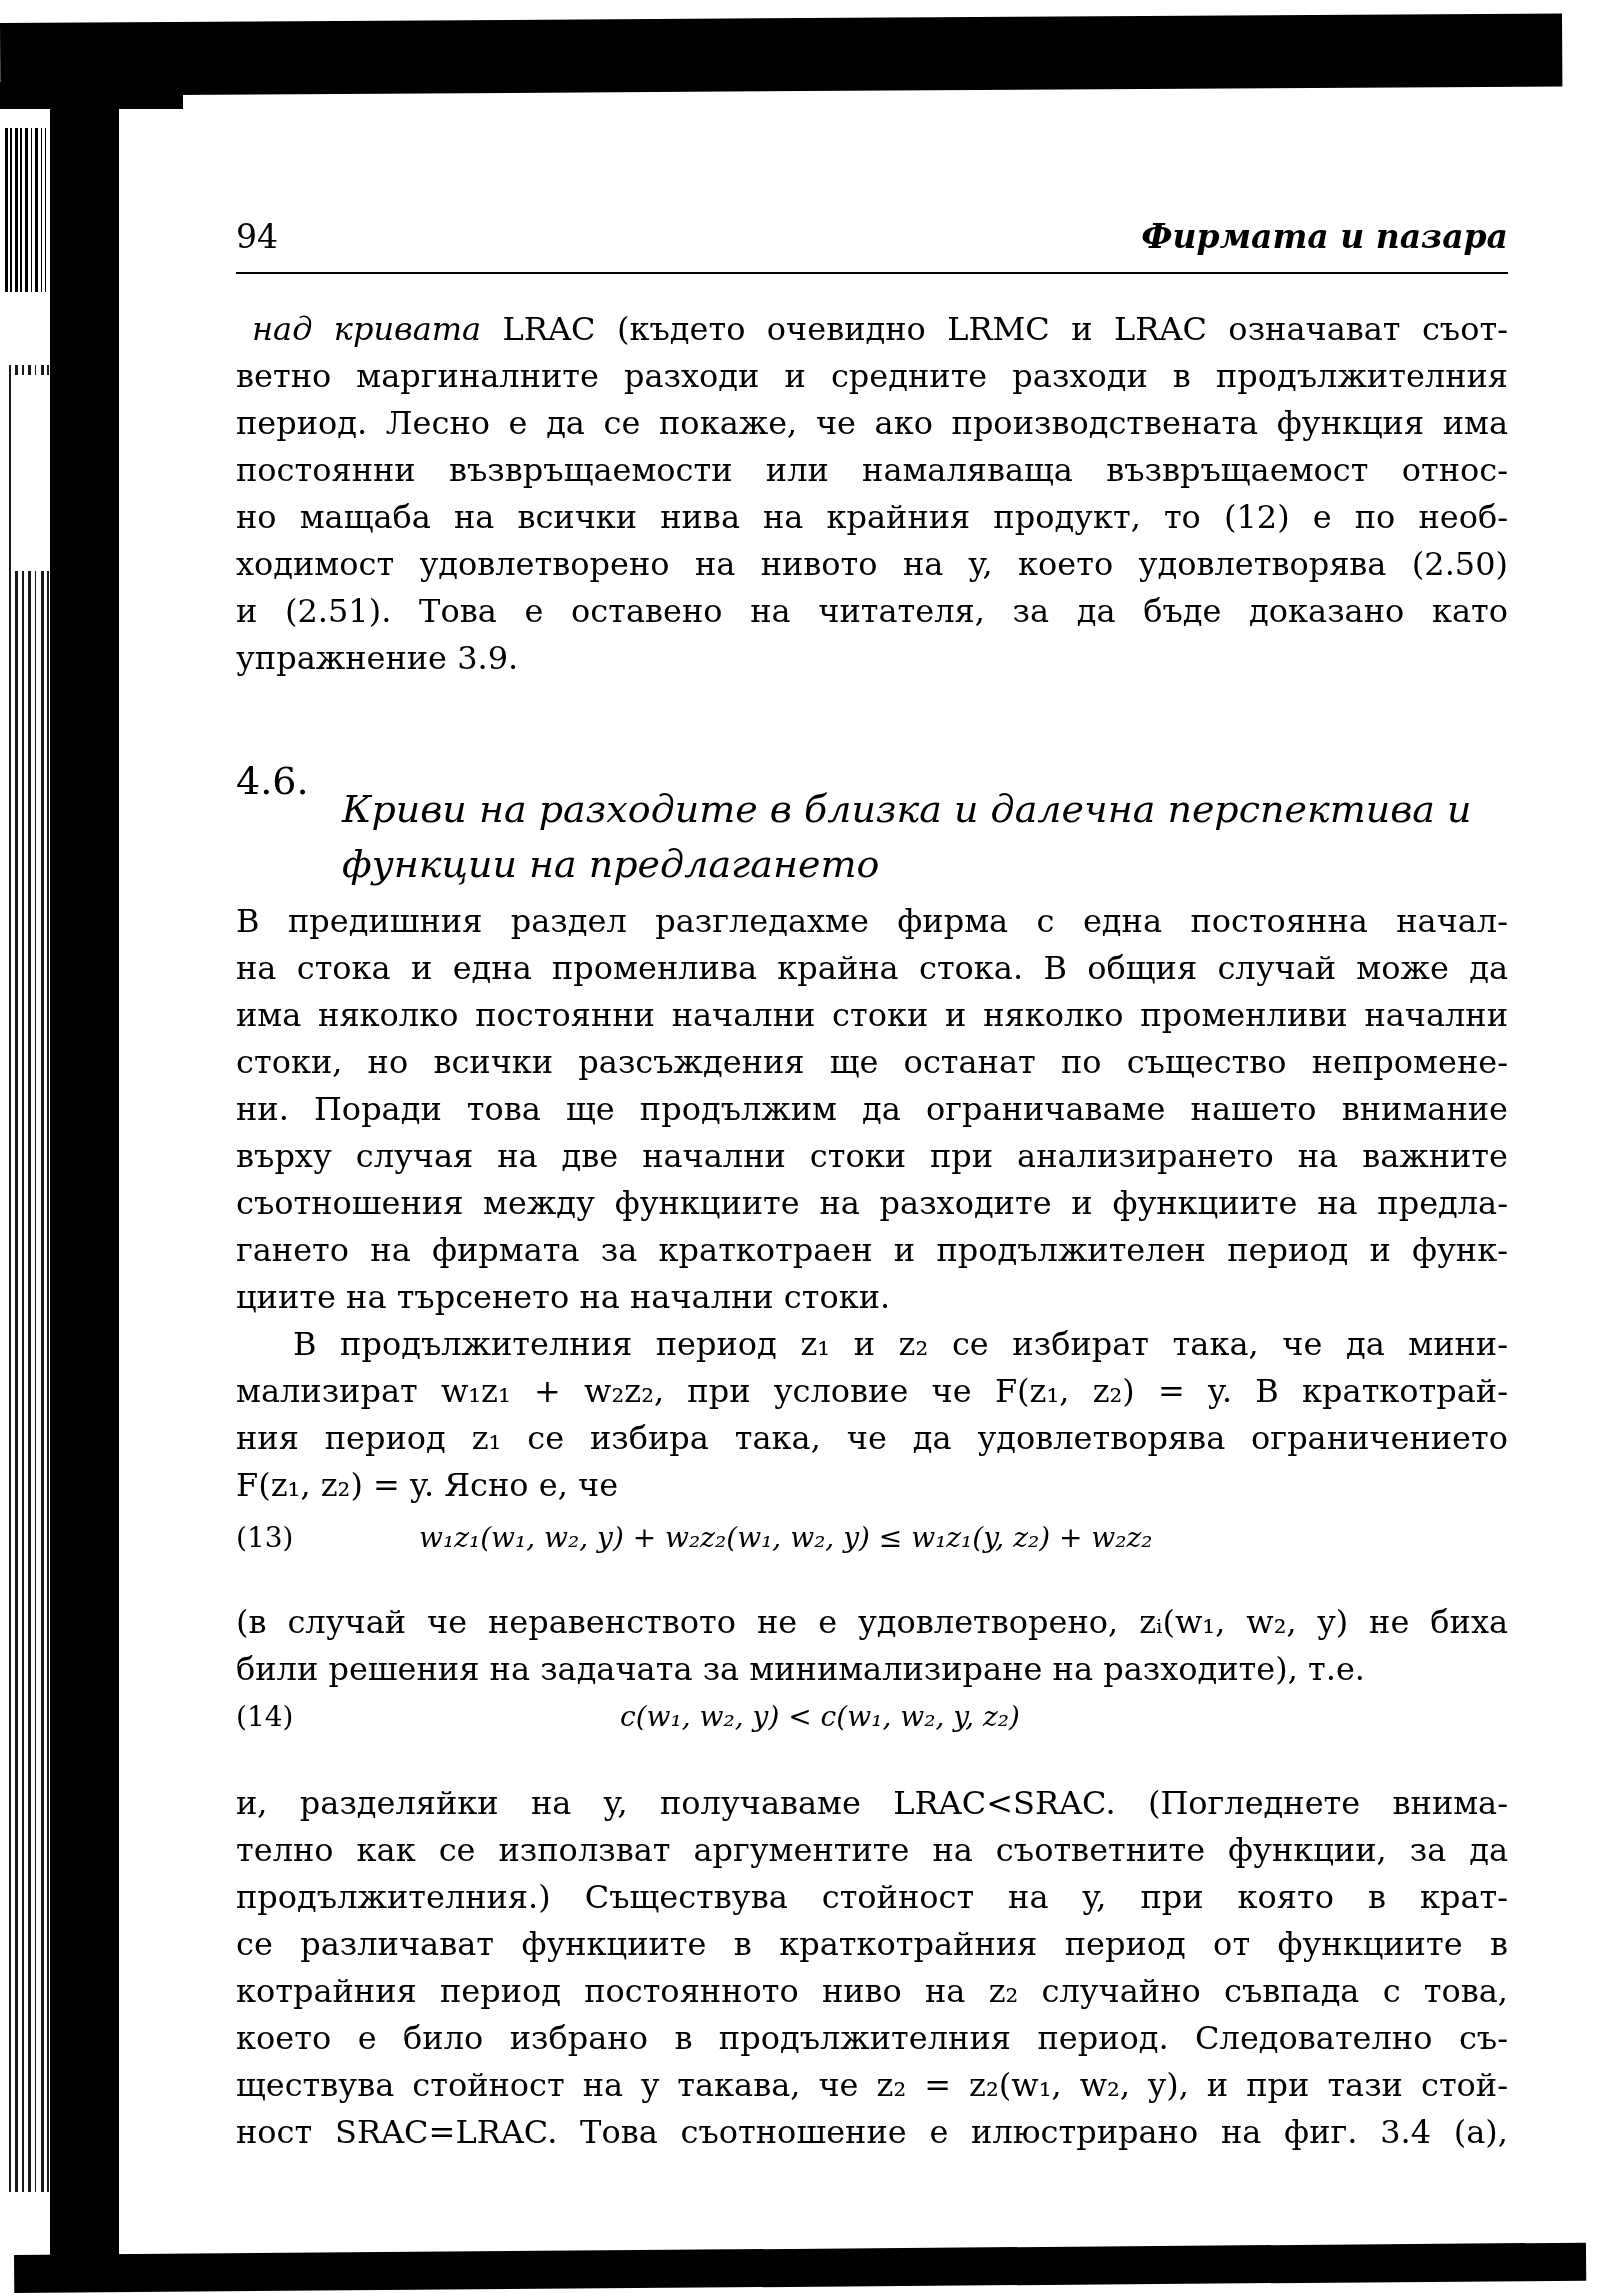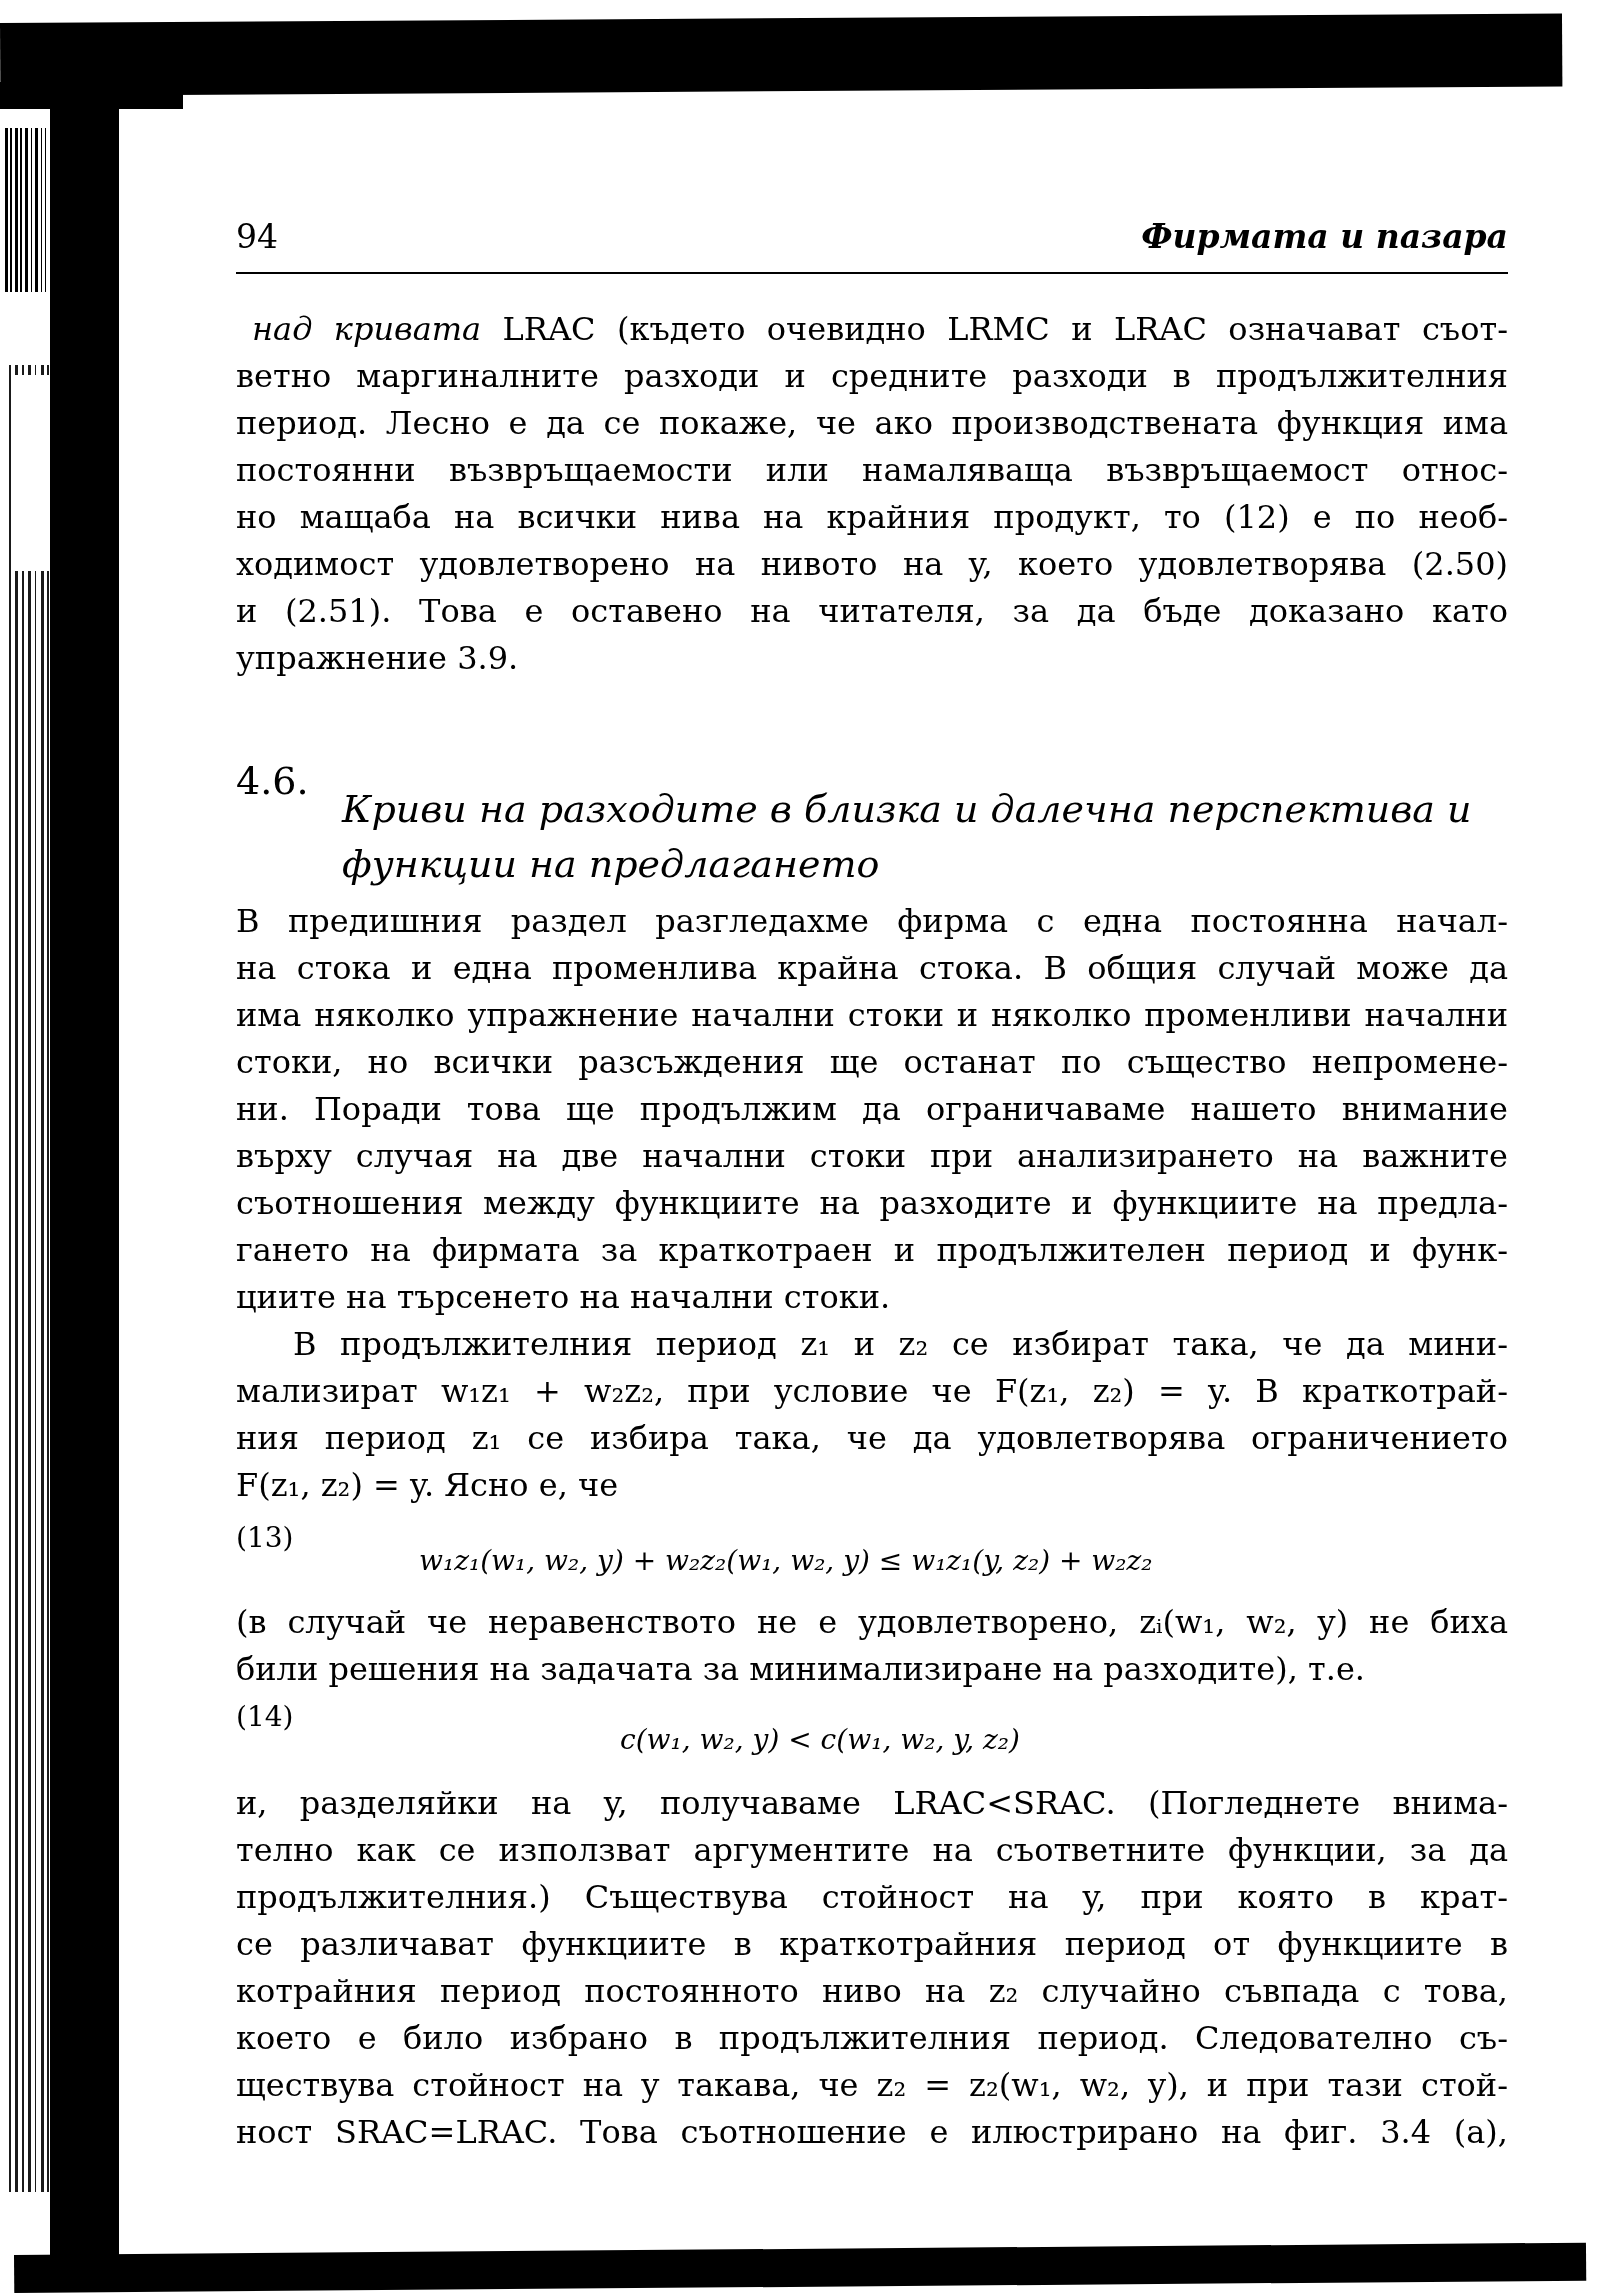--- a/index.html
+++ b/index.html
@@ -32,21 +32,21 @@
     .p .line.last { text-align-last: left; }
     .p .line.indent { padding-left: 57px; }
     .it { font-style: italic; margin-left: 16px; }
 
     .section { position: absolute; left: 0; top: 754px; width: 1272px; font-size: 38px; line-height: 55px; }
     .section .num { position: absolute; left: 0; top: 0; }
     .section .title-line { position: absolute; left: 106px; font-style: italic; white-space: nowrap; margin-top: 28px; }
 
     .eq { position: absolute; left: 0; width: 1272px; font-size: 28px; height: 46px; }
     .eq .eq-num { position: absolute; left: 0; top: 0; }
-    .eq .eq-body { position: absolute; top: 0; font-style: italic; white-space: nowrap; margin-top: 23px; }
+    .eq .eq-body { position: absolute; top: 0; font-style: italic; white-space: nowrap; }
   </style>
 </head>
 <body>
 
 <div class="scan-top"></div>
 <div class="scan-top-step"></div>
 <div class="scan-left-stripes2"></div>
 <div class="scan-left-white"></div>
 <div class="scan-left-stripes"></div>
 <div class="scan-left"></div>
@@ -72,21 +72,21 @@
 
   <div class="section">
     <span class="num">4.6.</span>
     <span class="title-line" style="top:0">Криви на разходите в близка и далечна перспектива и</span>
     <span class="title-line" style="top:55px">функции на предлагането</span>
   </div>
 
   <div class="p" style="top:898px">
     <span class="line">В предишния раздел разгледахме фирма с една постоянна начал-</span>
     <span class="line">на стока и една променлива крайна стока. В общия случай може да</span>
-    <span class="line">има няколко упражнение начални стоки и няколко променливи начални</span>
+    <span class="line">има няколко постоянни начални стоки и няколко променливи начални</span>
     <span class="line">стоки, но всички разсъждения ще останат по същество непромене-</span>
     <span class="line">ни. Поради това ще продължим да ограничаваме нашето внимание</span>
     <span class="line">върху случая на две начални стоки при анализирането на важните</span>
     <span class="line">съотношения между функциите на разходите и функциите на предла-</span>
     <span class="line">гането на фирмата за краткотраен и продължителен период и функ-</span>
     <span class="line last">циите на търсенето на начални стоки.</span>
   </div>
 
   <div class="p" style="top:1321px">
     <span class="line indent">В продължителния период z₁ и z₂ се избират така, че да мини-</span>

